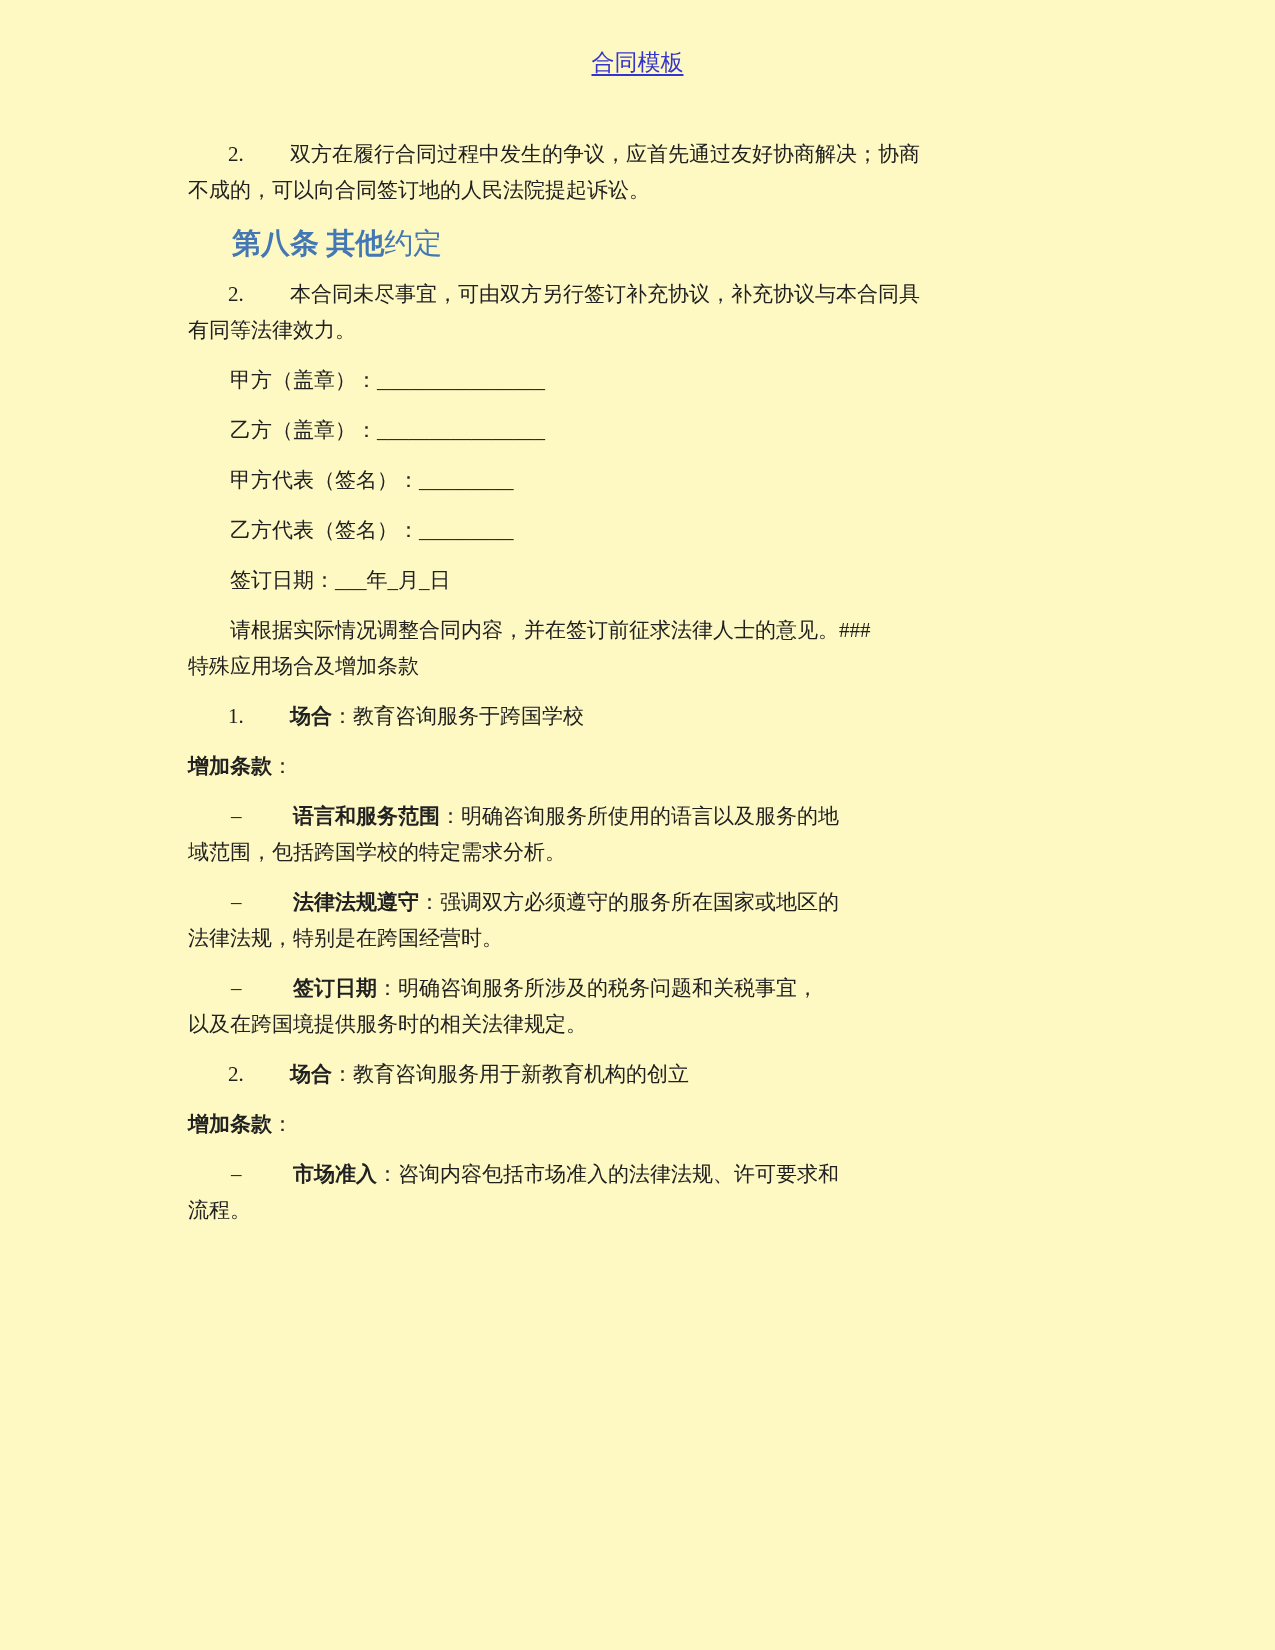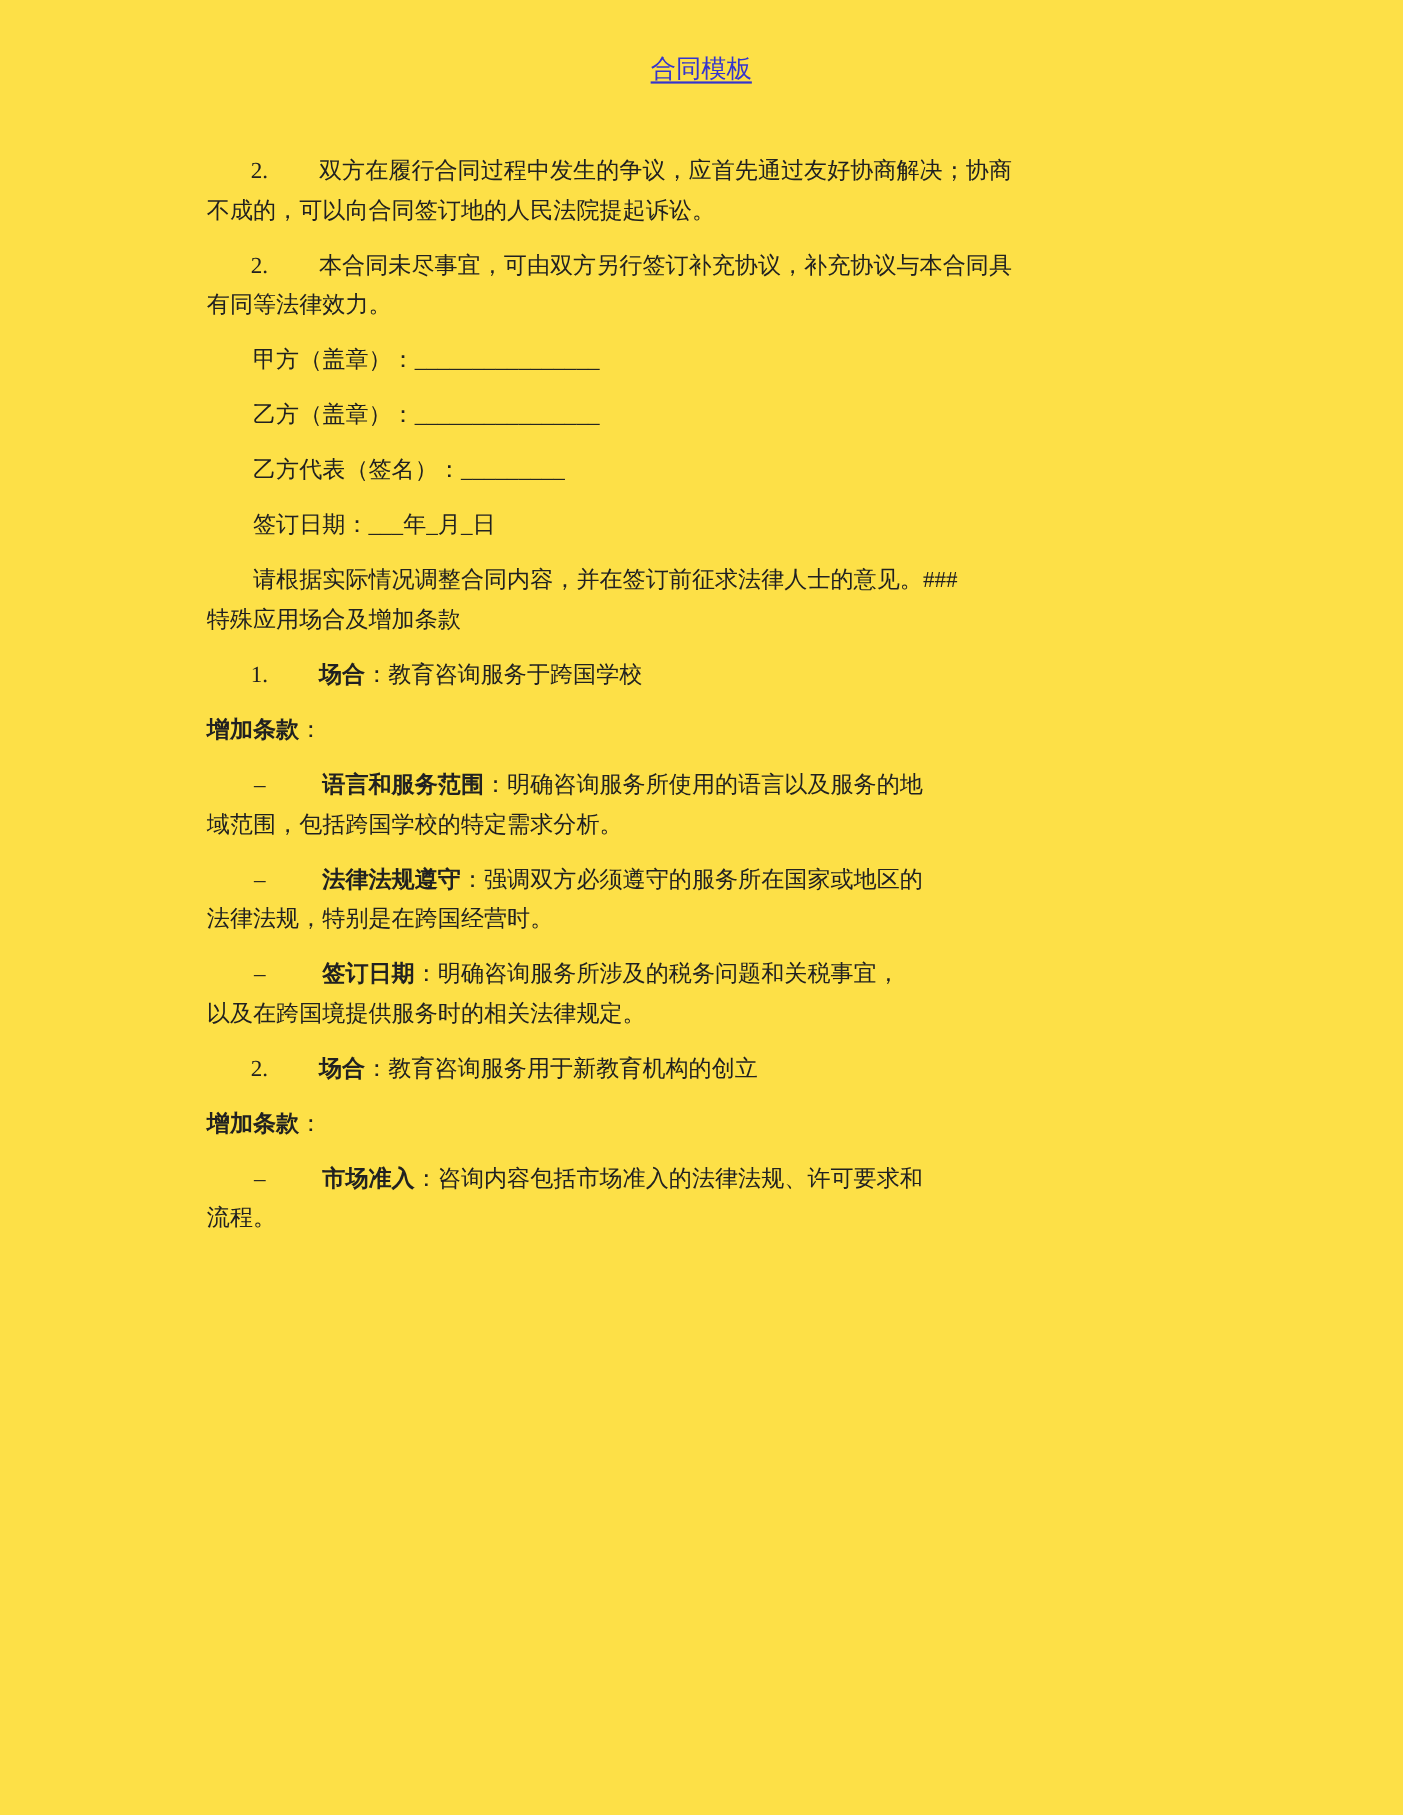--- a/index.html
+++ b/index.html
@@ -10,21 +10,21 @@
   body {
     width: 1275px;
     height: 1650px;
     font-family: "Liberation Serif", "DejaVu Serif", serif;
     color: #212121;
     overflow: hidden;
   }
   .page {
     width: 1275px;
     height: 1650px;
-    background: #fde047;
+    background: #fef9c3;
     box-sizing: border-box;
   }
   .doc-header {
     padding-top: 48px;
     text-align: center;
     margin-bottom: 56px;
     line-height: 30px;
   }
   .title-link {
     color: #3434ce;
@@ -89,27 +89,29 @@
 
   <div class="doc-header">
     <a class="title-link" href="#">合同模板</a>
   </div>
 
   <div class="doc-body">
 
     <p class="num-item"><span class="num">2.</span><span class="txt">双方在履行合同过程中发生的争议，应首先通过友好协商解决；协商
 不成的，可以向合同签订地的人民法院提起诉讼。</span></p>
 
+    <h2 class="section-heading"><span class="hb">第八条 其他</span><span class="hr">约定</span></h2>
 
 
     <p class="num-item"><span class="num">2.</span><span class="txt">本合同未尽事宜，可由双方另行签订补充协议，补充协议与本合同具
 有同等法律效力。</span></p>
 
     <p class="plain">甲方（盖章）：________________</p>
     <p class="plain">乙方（盖章）：________________</p>
+    <p class="plain">甲方代表（签名）：_________</p>
     <p class="plain">乙方代表（签名）：_________</p>
     <p class="plain">签订日期：___年_月_日</p>
 
     <p class="plain">请根据实际情况调整合同内容，并在签订前征求法律人士的意见。###
 特殊应用场合及增加条款</p>
 
     <p class="num-item"><span class="num">1.</span><span class="term">场合</span><span class="txt">：教育咨询服务于跨国学校</span></p>
 
     <p class="clause-label"><span class="term">增加条款</span><span>：</span></p>
 

